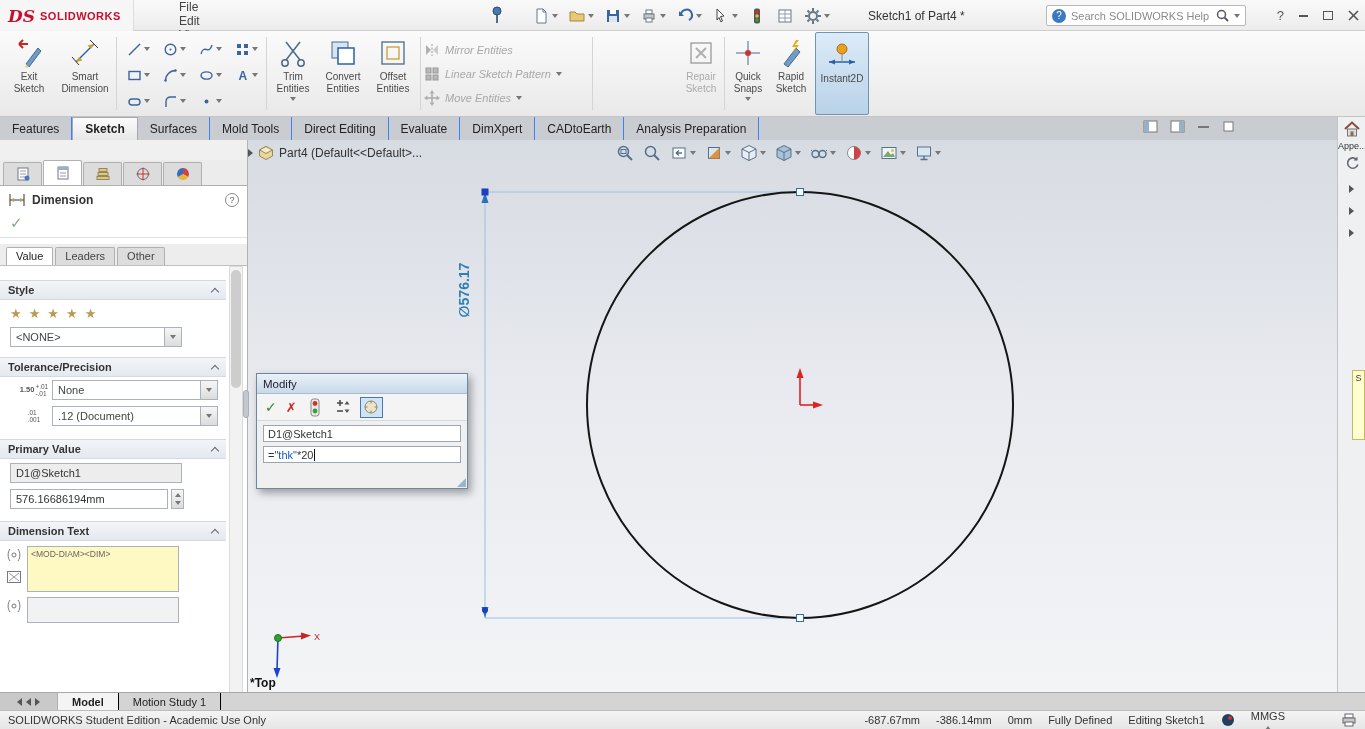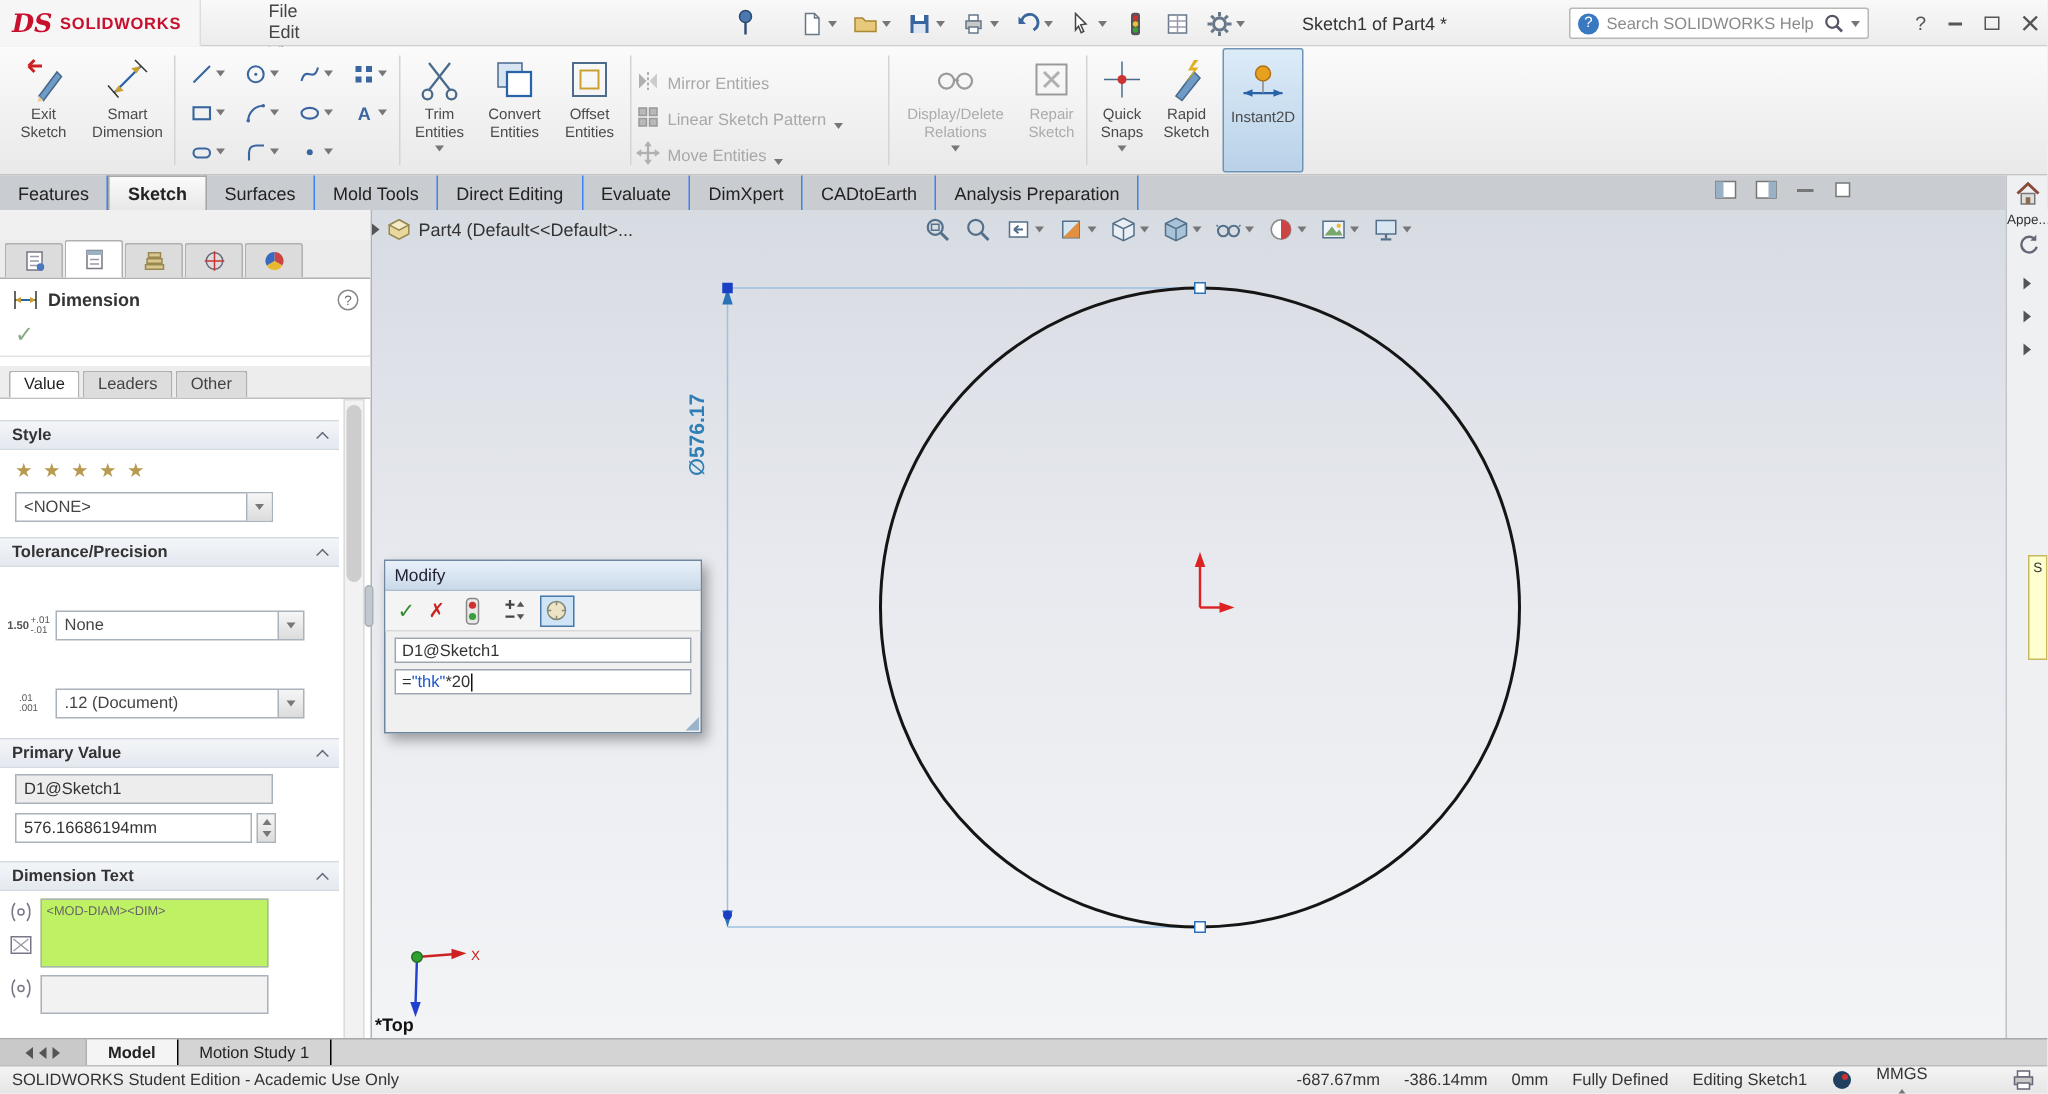--- a/index.html
+++ b/index.html
@@ -45,21 +45,21 @@
             padding-top:5px; color:#4a4a4a; font-size:10px; line-height:1.2; text-align:center; }
   .rb-big .bic { margin-bottom:3px; }
   .rb-big.dis { color:#ababab; }
   .rb-big.active { top:1px; height:83px; background:linear-gradient(#dcebf8,#b9d2e8);
                    border:1px solid #6f94b8; border-radius:2px; }
   .rb-caret { margin-top:2px; }
   .ent-grid { position:absolute; left:120px; top:5px; display:grid;
               grid-template-columns:repeat(4,36px); grid-auto-rows:26px; }
   .ent { display:flex; align-items:center; justify-content:center; gap:2px; }
   .rb-stack { position:absolute; left:424px; top:7px; }
-  .rb-row { display:flex; align-items:flex-end; gap:5px; height:24px; color:#a8a8a8; font-size:11px; white-space:nowrap; }
+  .rb-row { display:flex; align-items:center; gap:5px; height:24px; color:#a8a8a8; font-size:11px; white-space:nowrap;font-style:italic; }
 
   
   #cmdtabs { position:absolute; top:117px; left:0; right:0; height:23px; background:#c9ccd0;
              display:flex; align-items:stretch; }
   .cmd-tab { padding:0 12px; display:flex; align-items:center; color:#222; border-right:1px solid #3b82f6; }
   .cmd-tab.active { background:linear-gradient(#fbfbfb,#e7e7e7); font-weight:bold;
                     border:1px solid #a6a9ac; border-bottom:none; }
   .tab-winicons { position:absolute; right:130px; top:3px; display:flex; gap:12px; align-items:center; }
 
   
@@ -87,37 +87,37 @@
   .sec-header { height:20px; background:linear-gradient(#f3f5f8,#e4e9f0); border-top:1px solid #d4dae2;
                 border-bottom:1px solid #d4dae2; display:flex; align-items:center; padding:0 8px 0 8px;
                 font-size:11px; font-weight:bold; color:#333; width:226px; }
   .chev { margin-left:auto; width:6px; height:6px; border-left:1.5px solid #667; border-top:1.5px solid #667;
           transform:rotate(45deg); margin-top:3px; }
   .style-icons { display:flex; gap:7px; padding:6px 0 2px 10px; color:#b89b50; font-size:13px; }
   .dropdown { width:172px; height:20px; border:1px solid #aab2bc; background:#fff; display:flex;
               align-items:center; padding-left:5px; font-size:11px; color:#444; margin:4px 0 10px 10px; }
   .dd-btn { margin-left:auto; width:17px; align-self:stretch; background:linear-gradient(#f6f6f6,#dcdcdc);
             border-left:1px solid #aab2bc; display:flex; align-items:center; justify-content:center; }
-  .tol-row { display:flex; align-items:center; gap:5px; padding:3px 0 3px 6px;margin-top:26px; }
+  .tol-row { display:flex; align-items:center; gap:5px; padding:3px 0 3px 21px; }
   .tol-icon { width:26px; display:flex; align-items:center; justify-content:center; gap:1px;
               font-size:6.5px; color:#555; line-height:1.1; }
   .tol-main { font-size:7.5px; font-weight:bold; }
   .tol-stack { display:flex; flex-direction:column; }
   .tol-row .dropdown { margin:0; width:166px; }
   .pv-field { width:172px; height:20px; border:1px solid #aab2bc; background:#ededed; margin:4px 0 2px 10px;
               font-size:11px; display:flex; align-items:center; padding-left:5px; color:#333; }
   .pv-row { display:flex; align-items:center; }
   .pv-row .pv-field { width:158px; background:#fff; }
   .spin { width:13px; height:20px; margin:4px 0 2px 3px; border:1px solid #aab2bc;
           background:linear-gradient(#f6f6f6,#dcdcdc); display:flex; flex-direction:column;
           align-items:center; justify-content:space-evenly; }
   .spin .cup,.spin .cdn { border-left-width:3px; border-right-width:3px; }
   .dt-body { display:flex; gap:5px; padding:5px 0 0 6px; }
   .dt-icons { display:flex; flex-direction:column; gap:8px; padding-top:2px; }
-  .dt-area { width:152px; height:46px; border:1px solid #aab2bc; background:#bef264;
+  .dt-area { width:152px; height:46px; border:1px solid #aab2bc; background:#fef9c3;
              font-size:8.5px; color:#666; padding:2px 3px; }
   .dt-area2 { width:152px; height:26px; border:1px solid #aab2bc; background:#f2f2f2; }
   .pm-scroll { position:absolute; right:4px; top:0; bottom:0; width:14px; background:#f2f2f2;
                border:1px solid #dcdcdc; }
   .pm-thumb { position:absolute; left:1px; top:3px; width:10px; height:118px; background:#cdcdcd; border-radius:5px; }
   #panel-splitter { position:absolute; left:243px; top:390px; width:6px; height:28px; background:#c2c8ce;
                     border:1px solid #a8b0b8; border-radius:3px; z-index:5; }
 
   
   #graphics { position:absolute; left:248px; top:140px; width:1089px; height:552px;
@@ -453,30 +453,20 @@
             <path d="M0 8 l3.5 -2.5 v5 z"></path>
             <path d="M16 8 l-3.5 -2.5 v5 z"></path>
           </g>
         </svg>
       <span>Move Entities</span>
       <span class="cdn"></span>
     </div>
   </div>
   <div class="rb-sep" style="left:592px"></div>
 
-  <div class="rb-big dis" style="left:598px;width:78px">
-    <svg class="bic" width="30" height="30" viewBox="0 0 30 30">
-        <circle cx="9" cy="16" r="5" fill="none" stroke="#9a9a9a" stroke-width="1.5"></circle>
-        <circle cx="21" cy="16" r="5" fill="none" stroke="#9a9a9a" stroke-width="1.5"></circle>
-        <path d="M14 16 q1.5 -2 3 0" fill="none" stroke="#9a9a9a" stroke-width="1.5"></path>
-      </svg>
-    <span>Display/Delete</span>
-    <span>Relations</span>
-    <span class="cdn rb-caret"></span>
-  </div>
   <div class="rb-big dis" style="left:678px;width:46px">
     <svg class="bic" width="30" height="30" viewBox="0 0 30 30">
         <rect x="5" y="5" width="20" height="20" fill="none" stroke="#9a9a9a" stroke-width="1.3"></rect>
         <path d="M10 20 L20 10 M10 10 L20 20" stroke="#b0b0b0" stroke-width="2"></path>
       </svg>
     <span>Repair</span>
     <span>Sketch</span>
   </div>
   <div class="rb-sep" style="left:724px"></div>
 

